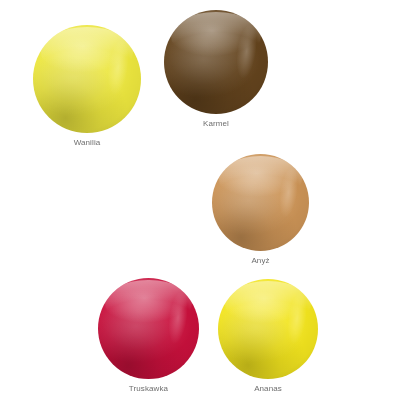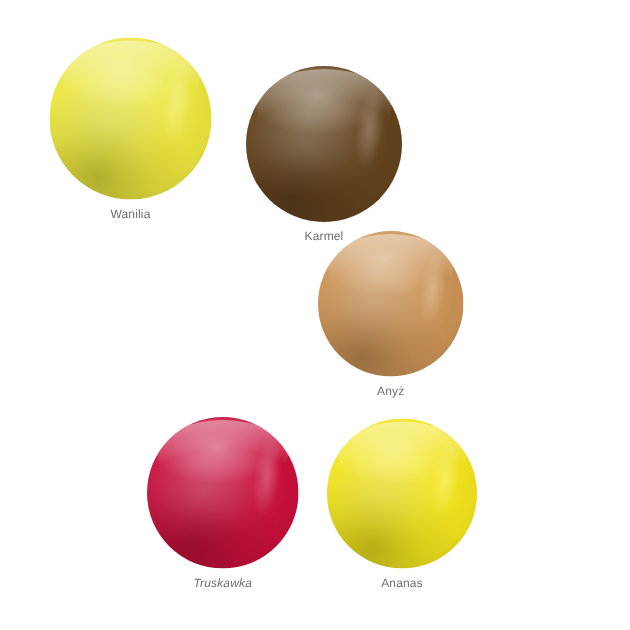--- a/index.html
+++ b/index.html
@@ -104,29 +104,29 @@
 </style>
 </head>
 <body>
 
 <div id="palette">
 
 <div class="swatch" style="left: 33px; top: 25px;">
       <div class="sphere" style="--base: #ece63e; width: 108px; height: 108px;"></div>
       <div class="label">Wanilia</div>
     </div>
-    <div class="swatch" style="left: 164px; top: 44px;">
+    <div class="swatch" style="left: 164px; top: 10px;">
       <div class="sphere" style="--base: #63431d; width: 104px; height: 104px;"></div>
       <div class="label">Karmel</div>
     </div>
     <div class="swatch" style="left: 212px; top: 154px;">
       <div class="sphere" style="--base: #cb9356; width: 97px; height: 97px;"></div>
       <div class="label">Anyż</div>
     </div>
-    <div class="swatch" style="left: 98px; top: 278px; font-style: italic;">
+    <div class="swatch" style="left: 98px; top: 278px;">
       <div class="sphere" style="--base: #c8103c; width: 101px; height: 101px;"></div>
       <div class="label">Truskawka</div>
     </div>
     <div class="swatch" style="left: 218px; top: 279px; justify-content: center;">
       <div class="sphere" style="--base: #f2e41e; width: 100px; height: 100px;"></div>
       <div class="label">Ananas</div>
     </div>
   </div>
 
 </body></html>

